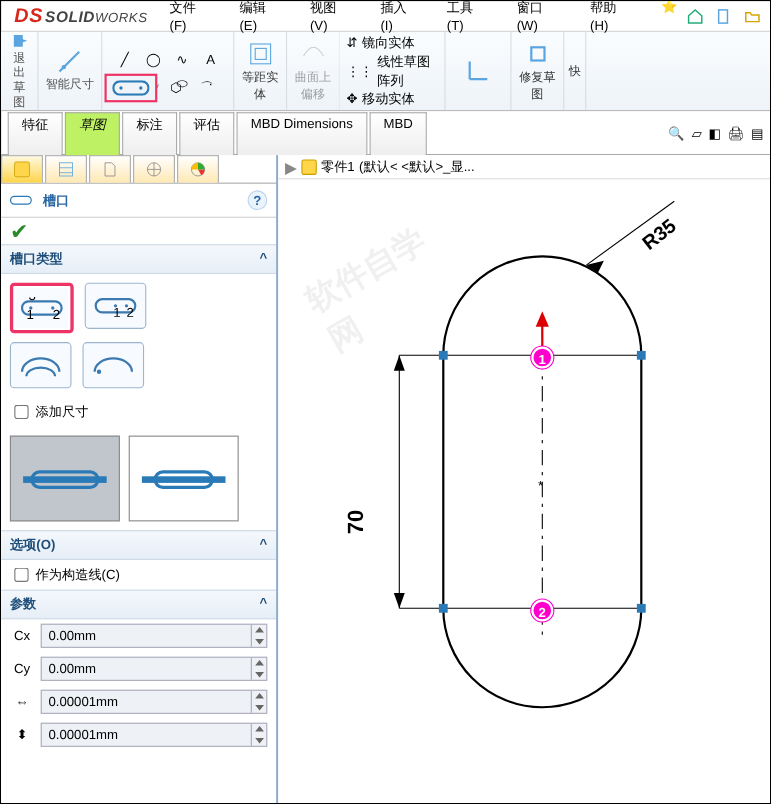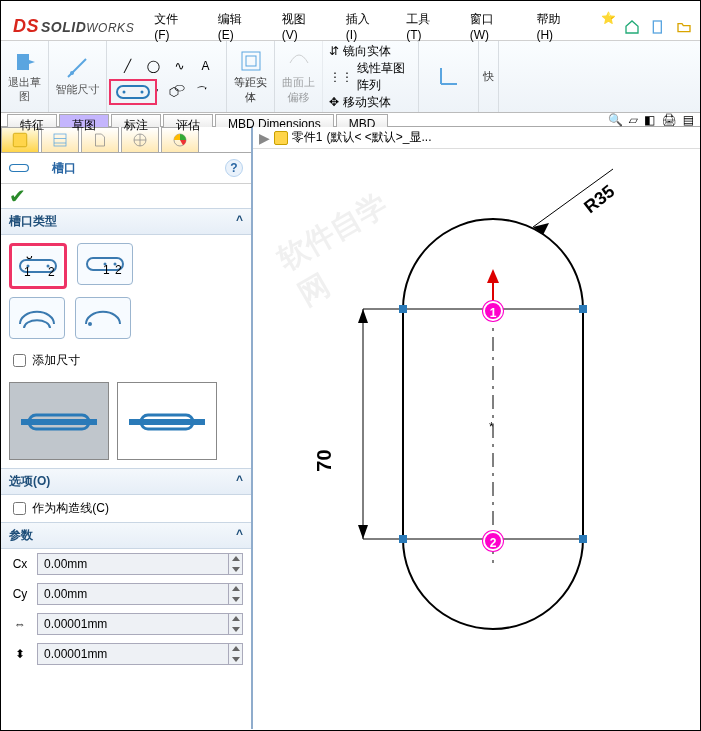--- a/index.html
+++ b/index.html
@@ -1,37 +1,37 @@
 <!DOCTYPE html>
 <html><head>
 <meta charset="utf-8">
 <style>
   * { box-sizing: border-box; font-family: "Microsoft YaHei", Arial, sans-serif; font-size: 12px; }
   body { margin:0; width:701px; height:731px; background:#fff; border:1px solid #000; position:relative; overflow:hidden;}
-  .menubar { height:28px; display:flex; align-items:center; border-bottom:1px solid #d0d0d0; padding-left:4px;margin-top:12px;}
+  .menubar { height:28px; display:flex; align-items:center; border-bottom:1px solid #d0d0d0; padding-left:4px;}
   .logo { display:flex; align-items:center; font-weight:bold; font-style:italic; letter-spacing:0.5px; padding:0 8px;}
   .logo .ds { color:#d9261c; font-size:18px; font-style:italic; font-weight:bold; }
   .logo .sw { color:#444; font-size:14px; font-weight:bold; margin-left:2px;}
   .menuitems { display:flex; gap:20px; margin-left:6px;}
   .menuitems span { padding:0 6px; }
   .qbar { margin-left:auto; display:flex; gap:6px; padding-right:6px;}
   .qicon { width:20px; height:20px; display:flex; align-items:center; justify-content:center; border:1px solid transparent;}
   .qicon svg { width:16px; height:16px; }
   .ribbon { height:72px; border-bottom:1px solid #bbb; display:flex; background:linear-gradient(#fafdff,#eef3f8);}
   .rgroup { display:flex; flex-direction:column; align-items:center; justify-content:center; padding:0 6px; border-right:1px solid #d8dde2; position:relative;}
   .rgroup.narrow { width:48px;}
   .rbig { color:#555; text-align:center; line-height:1.2; font-size:11px;}
   .ricon { width:24px; height:24px; margin-bottom:2px;}
   .tickbar { display:grid; grid-template-columns:repeat(4,auto); gap:4px; padding:4px;}
   .tiny { width:22px; height:18px; display:flex; align-items:center; justify-content:center;}
   .slotbtn { border:2px solid #e36; width:48px; height:26px; display:flex; align-items:center; justify-content:center; background:#f0f4f8; position:absolute; top:38px; left:2px;}
   .rtxt { font-size:11px; color:#333; text-align:center;}
-  .tabrow { height:14px; border-bottom:1px solid #aaa; display:flex; padding-left:6px;}
+  .tabrow { height:40px; border-bottom:1px solid #aaa; display:flex; padding-left:6px;}
   .tab { padding:2px 12px; border:1px solid #aaa; border-bottom:none; margin-right:2px; background:linear-gradient(#fff,#eee); position:relative; top:1px;}
-  .tab.active { background:#c4b5fd;}
+  .tab.active { background:#bef264;font-style:italic;}
   .tabrow .spacer { flex:1;}
   .tabtools { display:flex; gap:6px; align-items:center; padding-right:6px;}
   .main { display:flex; height:calc(100% - 28px - 72px - 24px - 3px);}
   .panel { width:252px; border-right:2px solid #8faccc; background:#fff; display:flex; flex-direction:column; overflow:hidden;}
   .panel-tabs { height:26px; display:flex; border-bottom:1px solid #aaa;}
   .ptab { width:38px; border:1px solid #aaa; border-bottom:none; margin-right:2px; display:flex; align-items:center; justify-content:center; background:linear-gradient(#fff,#ffe9b3);}
   .ptab.first { background:linear-gradient(#fff9e0,#ffd54a);}
   .ptab svg { width:18px; height:18px;}
   .paneltitle { padding:6px 8px; display:flex; align-items:center; color:#2966a3; font-weight:bold; border-bottom:1px solid #d0d0d0;}
   .paneltitle .help { margin-left:auto; color:#2966a3; background:#eaf2fb; border:1px solid #b7d3ef; width:18px; height:18px; border-radius:50%; text-align:center; line-height:16px;}
@@ -95,21 +95,21 @@
       </div>
     <div class="qicon">
         <svg viewBox="0 0 24 24">
           <path d="M3 7h6l2 3h10v9H3z" fill="none" stroke="#d9a400" stroke-width="2"></path>
         </svg>
       </div>
   </div>
 </div>
 
 <div class="ribbon">
-  <div class="rgroup" style="width:48px">
+  <div class="rgroup" style="width:34px">
     <svg class="ricon" viewBox="0 0 24 24">
         <path d="M4 4h12v6l6 2-6 2v6H4z" fill="#5aa5e0"></path>
       </svg>
     <div class="rbig">退出草图</div>
   </div>
   <div class="rgroup" style="width:58px">
     <svg class="ricon" viewBox="0 0 24 24">
         <path d="M2 20L20 2" stroke="#5aa5e0" stroke-width="2"></path>
         <circle cx="6" cy="16" r="2" fill="#5aa5e0"></circle>
       </svg>
@@ -162,20 +162,26 @@
       </div>
     <div style="display:flex; align-items:center; gap:4px">
         <span>✥</span>
         <span>移动实体</span>
       </div>
   </div>
   <div class="rgroup" style="width:60px">
     <svg class="ricon" viewBox="0 0 24 24">
         <path d="M4 20h16M4 20V4" stroke="#5aa5e0" stroke-width="2"></path>
       </svg>
+  </div>
+  <div class="rgroup narrow">
+    <svg class="ricon" viewBox="0 0 24 24">
+        <rect x="6" y="6" width="12" height="12" fill="none" stroke="#5aa5e0" stroke-width="2"></rect>
+      </svg>
+    <div class="rtxt">修复草图</div>
   </div>
   <div class="rgroup" style="width:20px">
     <div class="rtxt">快</div>
   </div>
 </div>
 
 <div class="tabrow">
   <div class="tab">特征</div>
   <div class="tab active">草图</div>
   <div class="tab">标注</div>
@@ -225,21 +231,21 @@
             <path d="M12 12l0-8a8 8 0 0 1 8 8z" fill="#3a3"></path>
             <path d="M12 12l-8 0a8 8 0 0 1 8-8z" fill="#fb0"></path>
           </svg>
         </div>
     </div>
 
     <div class="paneltitle">
       <svg width="20" height="14" viewBox="0 0 34 14">
           <rect x="1" y="1" width="32" height="12" rx="6" fill="none" stroke="#2a7ab8" stroke-width="2"></rect>
         </svg>
-      <span style="margin-left:23px">槽口</span>
+      <span style="margin-left:10px">槽口</span>
       <span class="help">?</span>
     </div>
     <div class="ok">✔</div>
 
     <div class="sectionhdr">
       <span>槽口类型</span>
         <span class="caret">^</span>
     </div>
     <div class="slotgrid">
       <div class="slotcard sel">

